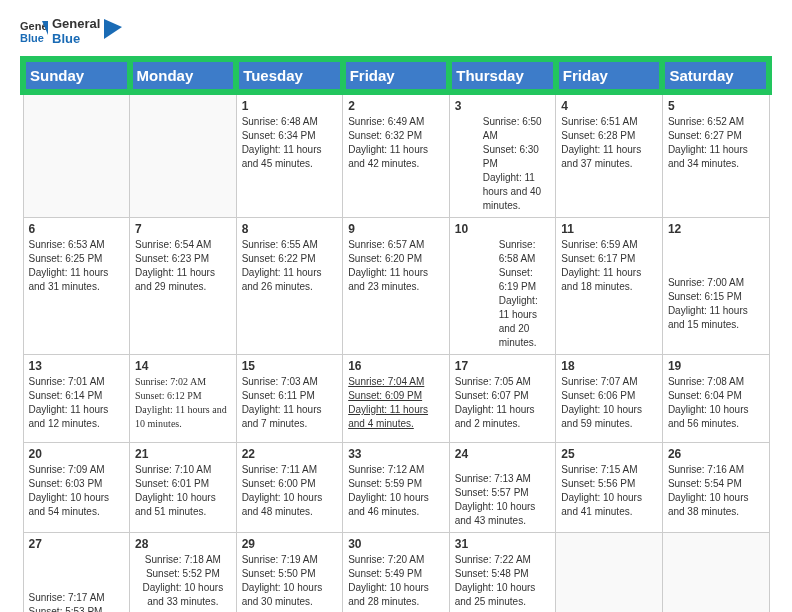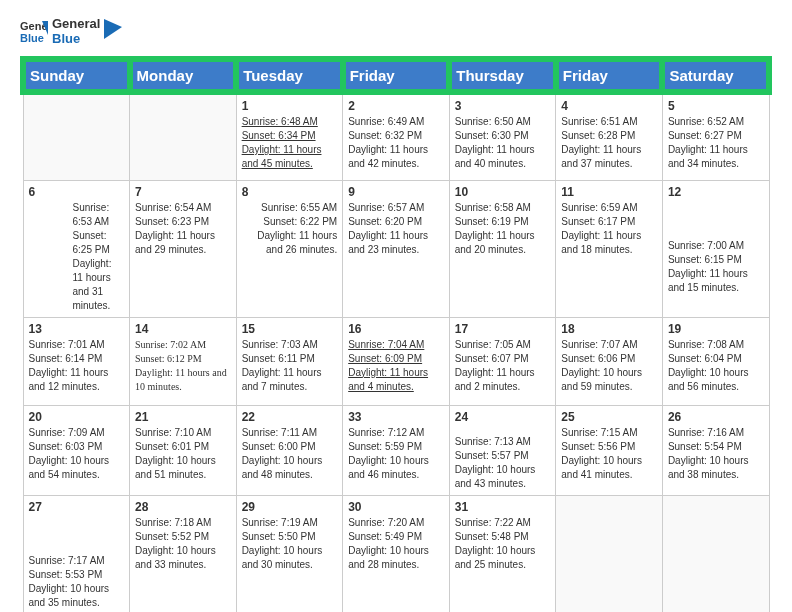--- a/index.html
+++ b/index.html
@@ -104,77 +104,77 @@
         <th>Friday</th>
         <th>Saturday</th>
       </tr>
   </thead>
   <tbody id="calendar-body">
   <tr>
         <td class="empty"></td>
         <td class="empty"></td>
         <td>
           <span class="day-num">1</span>
-          <div class="day-info" style="white-space: pre-line; text-decoration: underline;">Sunrise: 6:48 AM
+          <div class="day-info" style="white-space: pre-line;">Sunrise: 6:48 AM
 Sunset: 6:34 PM
 Daylight: 11 hours and 45 minutes.</div>
         </td>
         <td>
           <span class="day-num">2</span>
           <div class="day-info" style="white-space: pre-line;">Sunrise: 6:49 AM
 Sunset: 6:32 PM
 Daylight: 11 hours and 42 minutes.</div>
         </td>
         <td>
           <span class="day-num">3</span>
-          <div class="day-info" style="white-space: pre-line;">Sunrise: 6:50 AM
+          <div class="day-info" style="white-space: pre-line; margin-left: 28px;">Sunrise: 6:50 AM
 Sunset: 6:30 PM
 Daylight: 11 hours and 40 minutes.</div>
         </td>
         <td>
           <span class="day-num">4</span>
           <div class="day-info" style="white-space: pre-line;">Sunrise: 6:51 AM
 Sunset: 6:28 PM
 Daylight: 11 hours and 37 minutes.</div>
         </td>
         <td>
           <span class="day-num">5</span>
           <div class="day-info" style="white-space: pre-line;">Sunrise: 6:52 AM
 Sunset: 6:27 PM
 Daylight: 11 hours and 34 minutes.</div>
         </td>
       </tr>
       <tr>
         <td>
           <span class="day-num">6</span>
-          <div class="day-info" style="white-space: pre-line; margin-left: 44px;">Sunrise: 6:53 AM
+          <div class="day-info" style="white-space: pre-line;">Sunrise: 6:53 AM
 Sunset: 6:25 PM
 Daylight: 11 hours and 31 minutes.</div>
         </td>
         <td>
           <span class="day-num">7</span>
           <div class="day-info" style="white-space: pre-line;">Sunrise: 6:54 AM
 Sunset: 6:23 PM
 Daylight: 11 hours and 29 minutes.</div>
         </td>
         <td>
           <span class="day-num">8</span>
-          <div class="day-info" style="white-space: pre-line; text-align: right;">Sunrise: 6:55 AM
+          <div class="day-info" style="white-space: pre-line;">Sunrise: 6:55 AM
 Sunset: 6:22 PM
 Daylight: 11 hours and 26 minutes.</div>
         </td>
         <td>
           <span class="day-num">9</span>
           <div class="day-info" style="white-space: pre-line;">Sunrise: 6:57 AM
 Sunset: 6:20 PM
 Daylight: 11 hours and 23 minutes.</div>
         </td>
         <td>
           <span class="day-num">10</span>
-          <div class="day-info" style="white-space: pre-line;">Sunrise: 6:58 AM
+          <div class="day-info" style="white-space: pre-line; margin-left: 44px;">Sunrise: 6:58 AM
 Sunset: 6:19 PM
 Daylight: 11 hours and 20 minutes.</div>
         </td>
         <td>
           <span class="day-num">11</span>
           <div class="day-info" style="white-space: pre-line;">Sunrise: 6:59 AM
 Sunset: 6:17 PM
 Daylight: 11 hours and 18 minutes.</div>
         </td>
         <td>
@@ -274,21 +274,21 @@
       </tr>
       <tr>
         <td>
           <span class="day-num">27</span>
           <div class="day-info" style="white-space: pre-line; margin-top: 40px;">Sunrise: 7:17 AM
 Sunset: 5:53 PM
 Daylight: 10 hours and 35 minutes.</div>
         </td>
         <td>
           <span class="day-num">28</span>
-          <div class="day-info" style="white-space: pre-line;">Sunrise: 7:18 AM
+          <div class="day-info" style="white-space: pre-line; text-align: center;">Sunrise: 7:18 AM
 Sunset: 5:52 PM
 Daylight: 10 hours and 33 minutes.</div>
         </td>
         <td>
           <span class="day-num">29</span>
           <div class="day-info" style="white-space: pre-line;">Sunrise: 7:19 AM
 Sunset: 5:50 PM
 Daylight: 10 hours and 30 minutes.</div>
         </td>
         <td>

